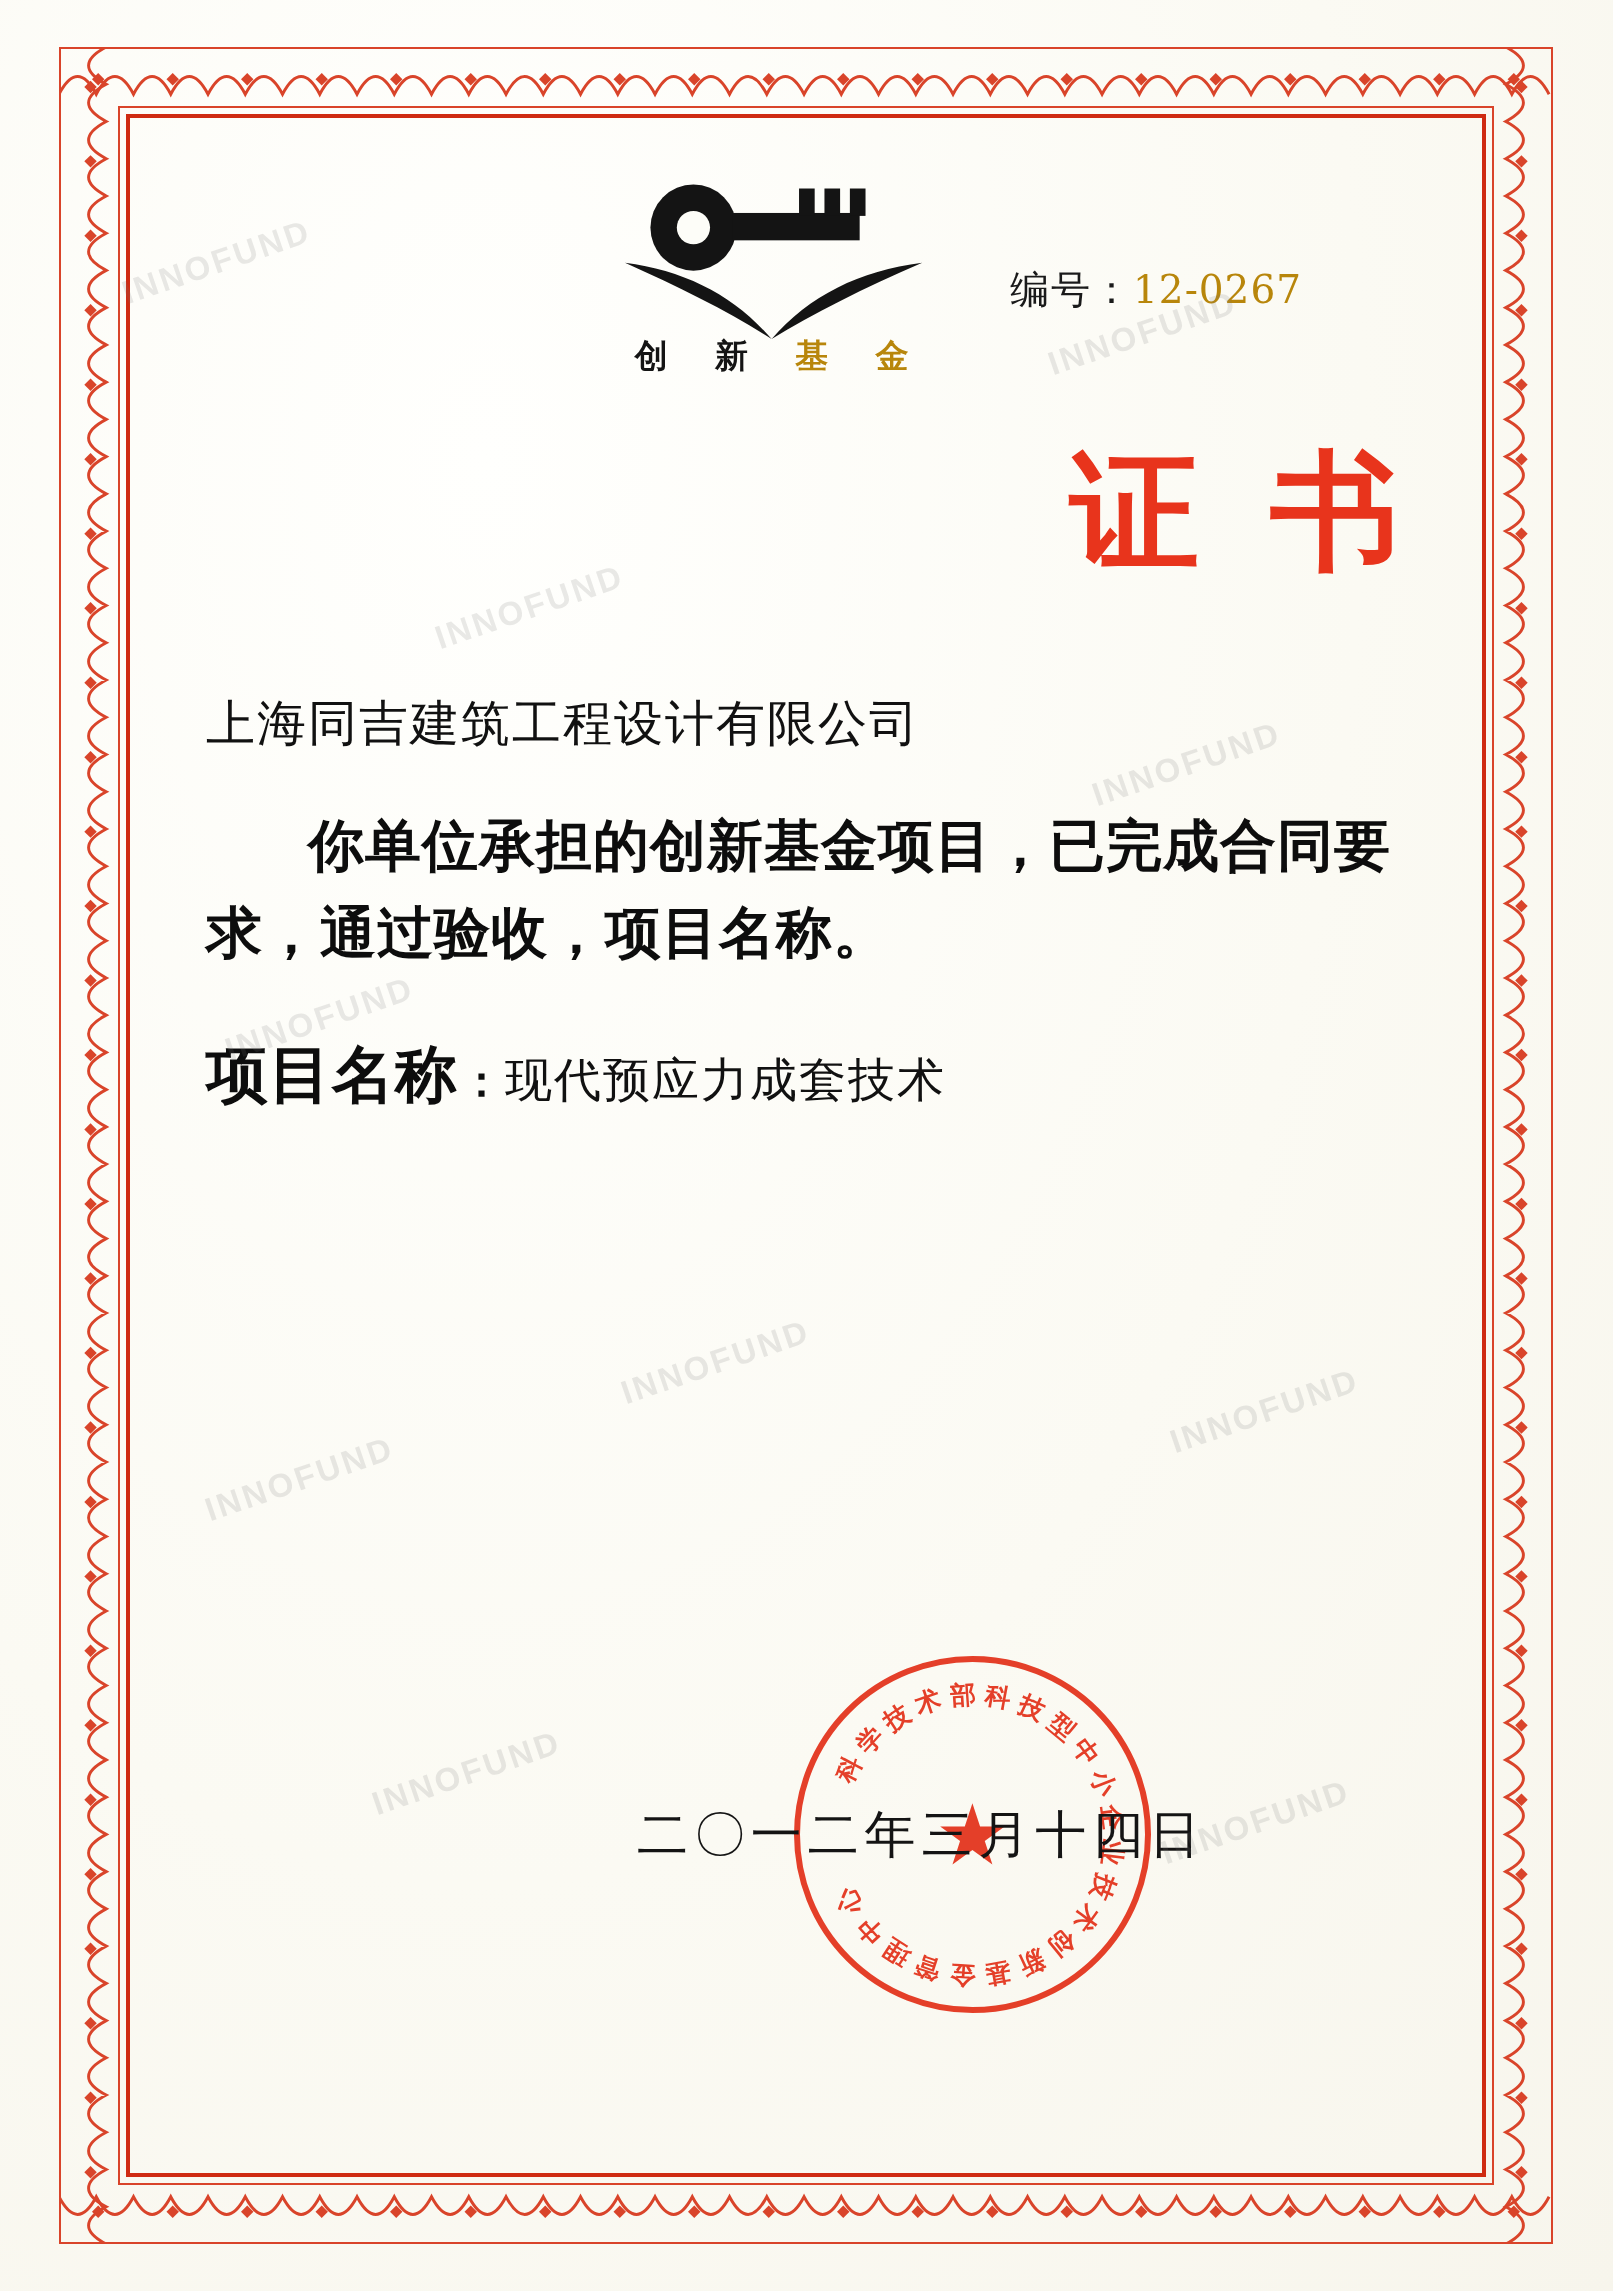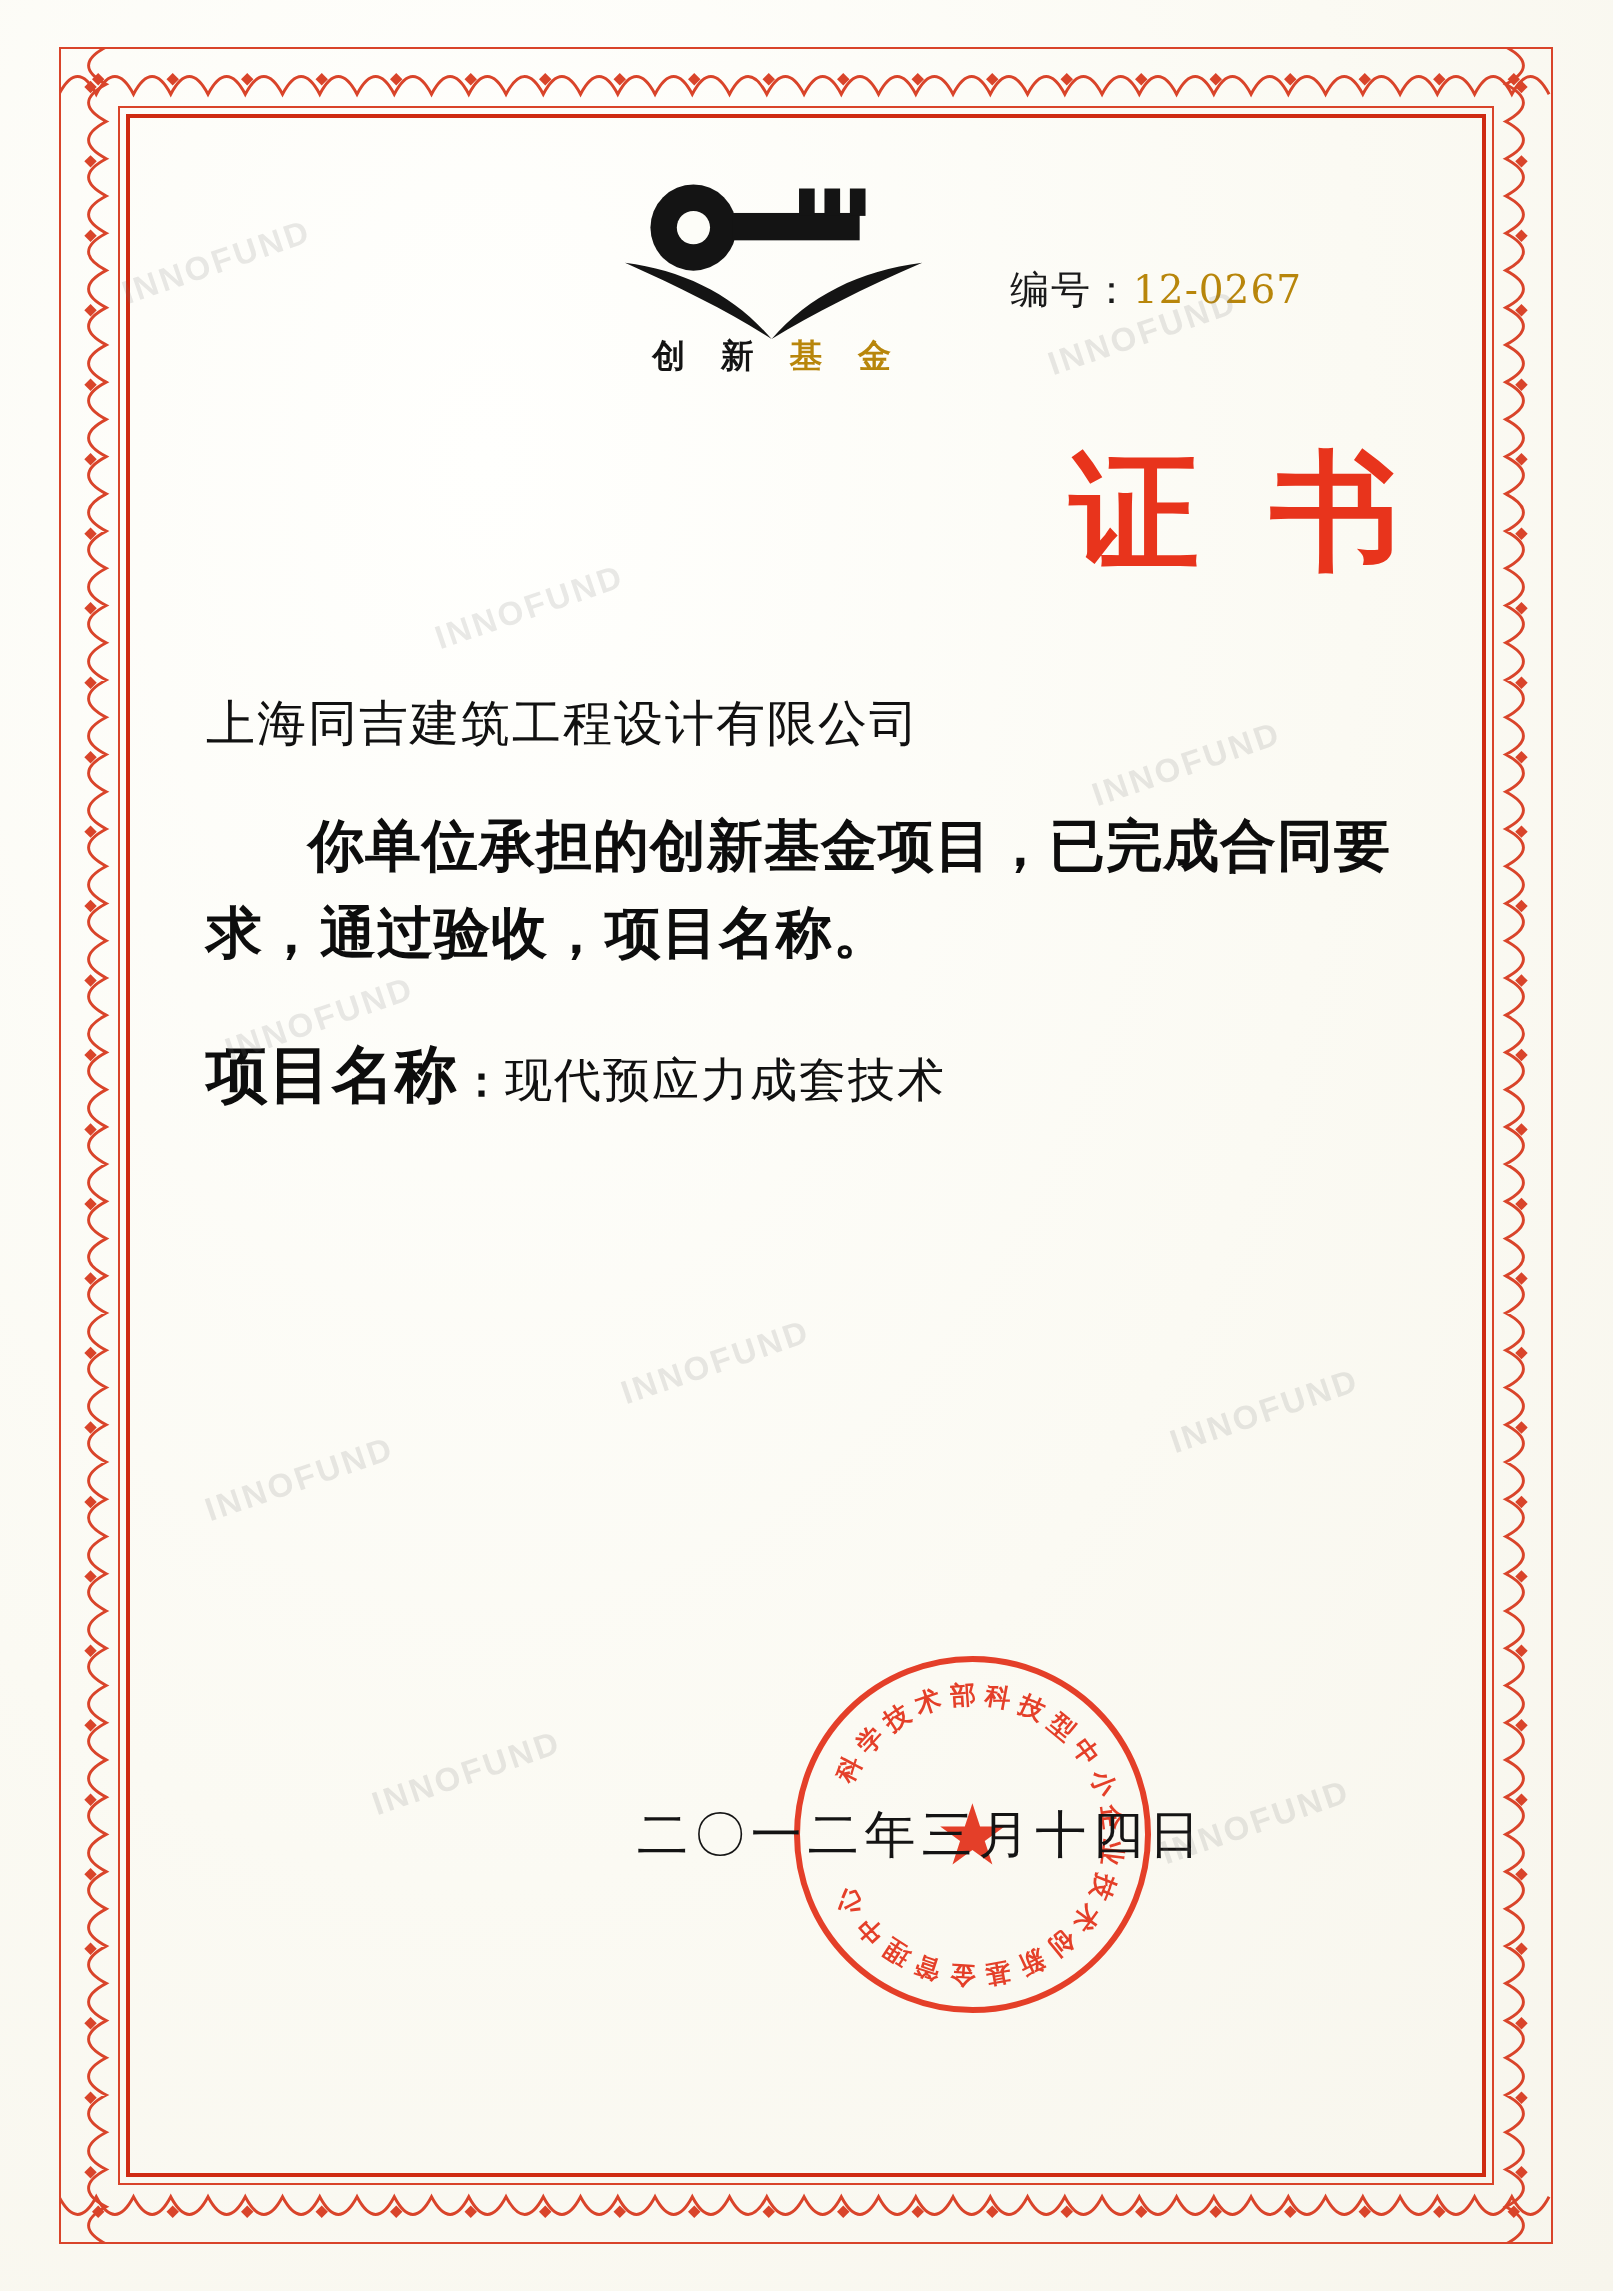--- a/index.html
+++ b/index.html
@@ -76,21 +76,21 @@
     top: 19.6px;
     width: 323px;
     height: 235px;
   }
   .logo-text {
     position: absolute;
     left: 0;
     top: 167px;
     width: 323px;
     text-align: center;
-    font-family: Liberation Serif, serif;
+    font-family: Liberation Mono, monospace;
     font-size: 33px;
     font-weight: bold;
     letter-spacing: 13.7px;
     color: #141414;
   }
   .logo-text .gold { color: #b8860b; }
 
   .serial {
     position: absolute;
     left: 863px;

